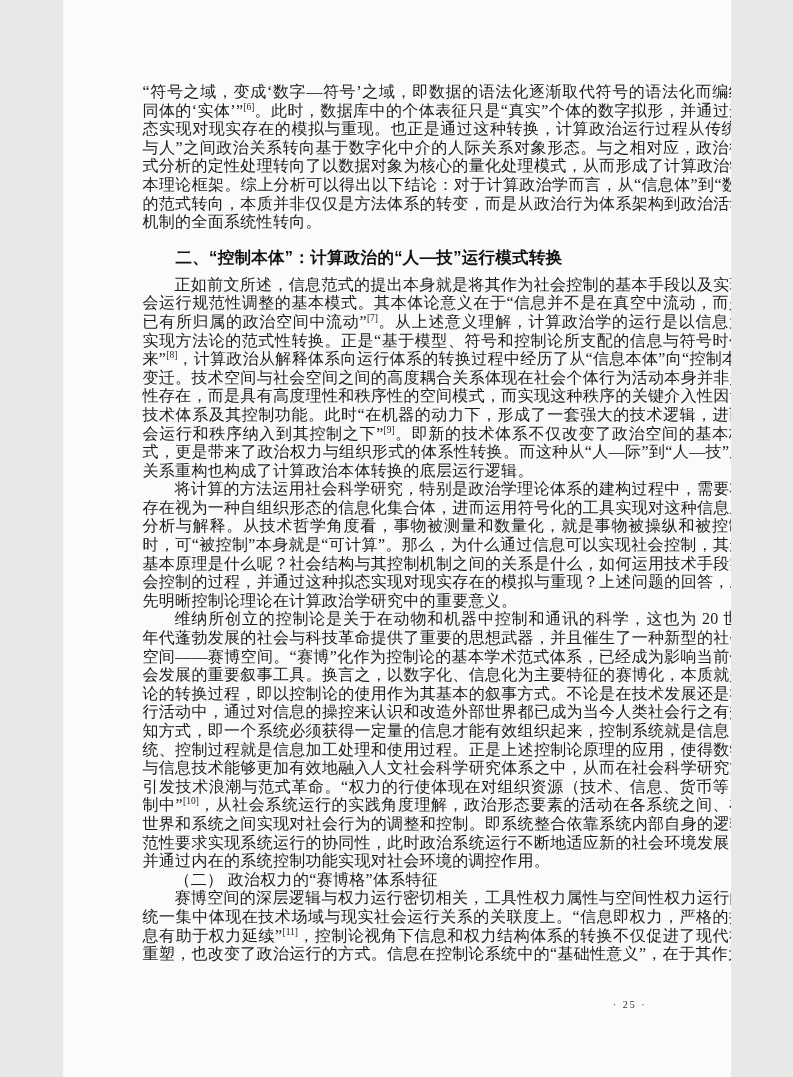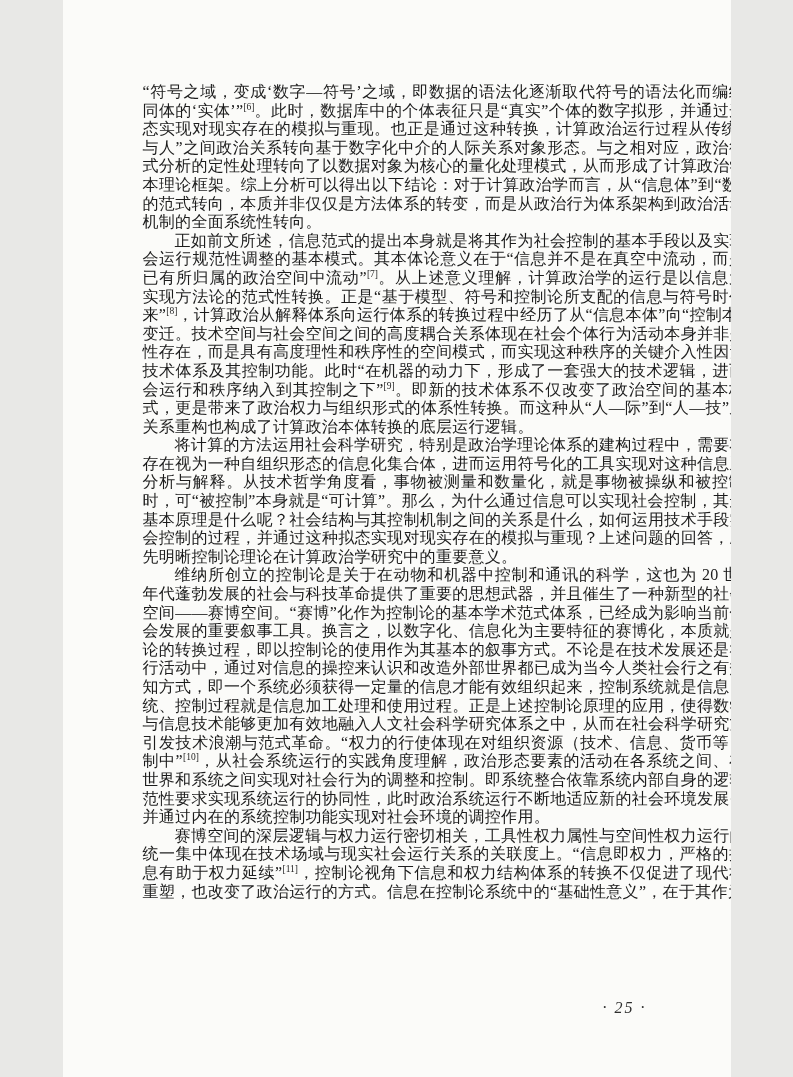--- a/index.html
+++ b/index.html
@@ -51,31 +51,32 @@
     font-size: 9.5px;
     line-height: 0;
     vertical-align: super;
     letter-spacing: 0;
     color: #1c1c1c;
   }
   .page-number {
     position: absolute;
     top: 999px;
     right: 84px;
-    font-size: 16px;
+    font-size: 10px;
     letter-spacing: 2px;
     color: #2e2e2e;
-    font-style: italic;
   }
 </style>
 </head>
 <body>
 
 <div class="page">
   <div class="page-body">
       <p class="paragraph continued">“符号之域，变成‘数字—符号’之域，即数据的语法化逐渐取代符号的语法化而编织起共同体的‘实体’”<sup class="fnmark">[6]</sup>。此时，数据库中的个体表征只是“真实”个体的数字拟形，并通过这种拟态实现对现实存在的模拟与重现。也正是通过这种转换，计算政治运行过程从传统的“人与人”之间政治关系转向基于数字化中介的人际关系对象形态。与之相对应，政治行为模式分析的定性处理转向了以数据对象为核心的量化处理模式，从而形成了计算政治学的基本理论框架。综上分析可以得出以下结论：对于计算政治学而言，从“信息体”到“数字体”的范式转向，本质并非仅仅是方法体系的转变，而是从政治行为体系架构到政治活动运行机制的全面系统性转向。</p>
+      <h2 class="heading">二、“控制本体”：计算政治的“人—技”运行模式转换</h2>
       <p class="paragraph">正如前文所述，信息范式的提出本身就是将其作为社会控制的基本手段以及实现对社会运行规范性调整的基本模式。其本体论意义在于“信息并不是在真空中流动，而是在早已有所归属的政治空间中流动”<sup class="fnmark">[7]</sup>。从上述意义理解，计算政治学的运行是以信息为中介实现方法论的范式性转换。正是“基于模型、符号和控制论所支配的信息与符号时代的到来”<sup class="fnmark">[8]</sup>，计算政治从解释体系向运行体系的转换过程中经历了从“信息本体”向“控制本体”的变迁。技术空间与社会空间之间的高度耦合关系体现在社会个体行为活动本身并非是无序性存在，而是具有高度理性和秩序性的空间模式，而实现这种秩序的关键介入性因素即为技术体系及其控制功能。此时“在机器的动力下，形成了一套强大的技术逻辑，进而将社会运行和秩序纳入到其控制之下”<sup class="fnmark">[9]</sup>。即新的技术体系不仅改变了政治空间的基本构成模式，更是带来了政治权力与组织形式的体系性转换。而这种从“人—际”到“人—技”之间的关系重构也构成了计算政治本体转换的底层运行逻辑。</p>
       <p class="paragraph">将计算的方法运用社会科学研究，特别是政治学理论体系的建构过程中，需要将社会存在视为一种自组织形态的信息化集合体，进而运用符号化的工具实现对这种信息系统的分析与解释。从技术哲学角度看，事物被测量和数量化，就是事物被操纵和被控制。此时，可“被控制”本身就是“可计算”。那么，为什么通过信息可以实现社会控制，其运行的基本原理是什么呢？社会结构与其控制机制之间的关系是什么，如何运用技术手段实现社会控制的过程，并通过这种拟态实现对现实存在的模拟与重现？上述问题的回答，应当首先明晰控制论理论在计算政治学研究中的重要意义。</p>
       <p class="paragraph">维纳所创立的控制论是关于在动物和机器中控制和通讯的科学，这也为 20 世纪 70 年代蓬勃发展的社会与科技革命提供了重要的思想武器，并且催生了一种新型的社会生活空间——赛博空间。“赛博”化作为控制论的基本学术范式体系，已经成为影响当前信息社会发展的重要叙事工具。换言之，以数字化、信息化为主要特征的赛博化，本质就是控制论的转换过程，即以控制论的使用作为其基本的叙事方式。不论是在技术发展还是社会运行活动中，通过对信息的操控来认识和改造外部世界都已成为当今人类社会行之有效的认知方式，即一个系统必须获得一定量的信息才能有效组织起来，控制系统就是信息自控系统、控制过程就是信息加工处理和使用过程。正是上述控制论原理的应用，使得数学分析与信息技术能够更加有效地融入人文社会科学研究体系之中，从而在社会科学研究方法中引发技术浪潮与范式革命。“权力的行使体现在对组织资源（技术、信息、货币等）的控制中”<sup class="fnmark">[10]</sup>，从社会系统运行的实践角度理解，政治形态要素的活动在各系统之间、在生活世界和系统之间实现对社会行为的调整和控制。即系统整合依靠系统内部自身的逻辑和规范性要求实现系统运行的协同性，此时政治系统运行不断地适应新的社会环境发展需要，并通过内在的系统控制功能实现对社会环境的调控作用。</p>
+      <p class="subheading">（二） 政治权力的“赛博格”体系特征</p>
       <p class="paragraph">赛博空间的深层逻辑与权力运行密切相关，工具性权力属性与空间性权力运行的辩证统一集中体现在技术场域与现实社会运行关系的关联度上。“信息即权力，严格的控制信息有助于权力延续”<sup class="fnmark">[11]</sup>，控制论视角下信息和权力结构体系的转换不仅促进了现代社会的重塑，也改变了政治运行的方式。信息在控制论系统中的“基础性意义”，在于其作为控</p>
     </div>
   <div class="page-number">· 25 ·</div>
 </div>
 
 </body></html>

